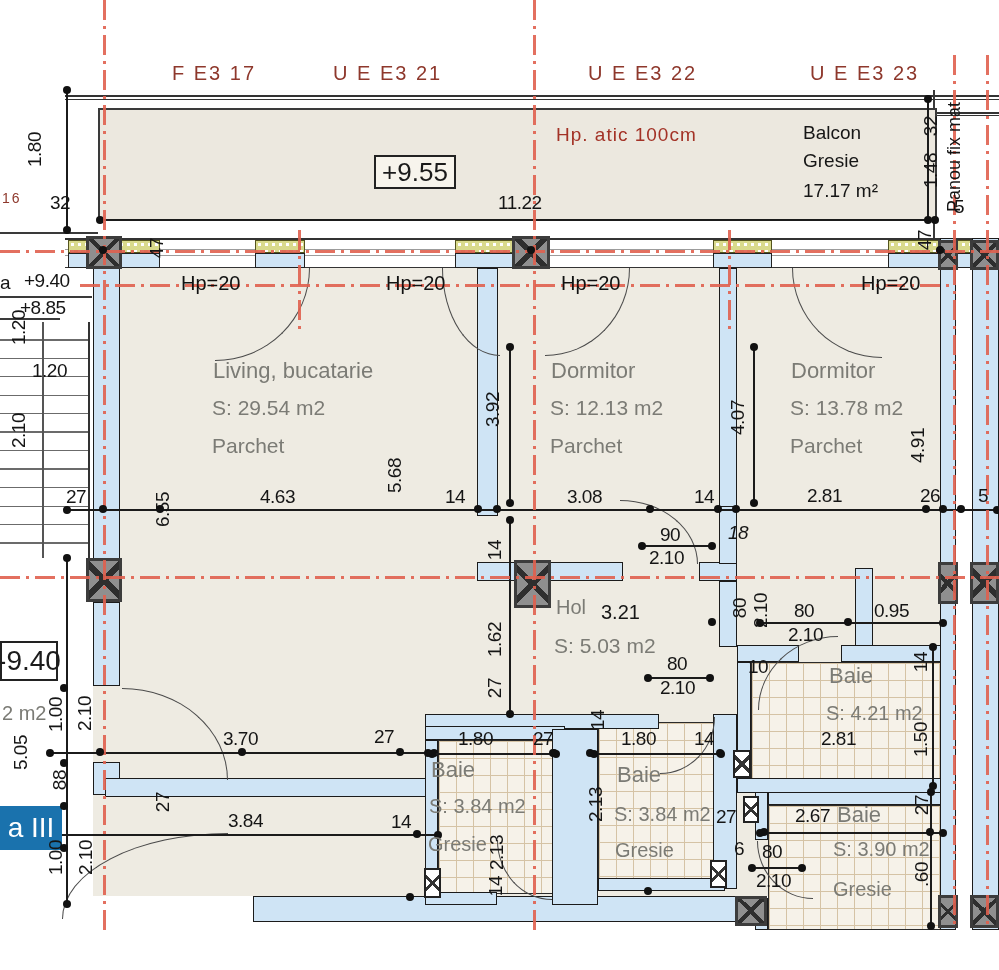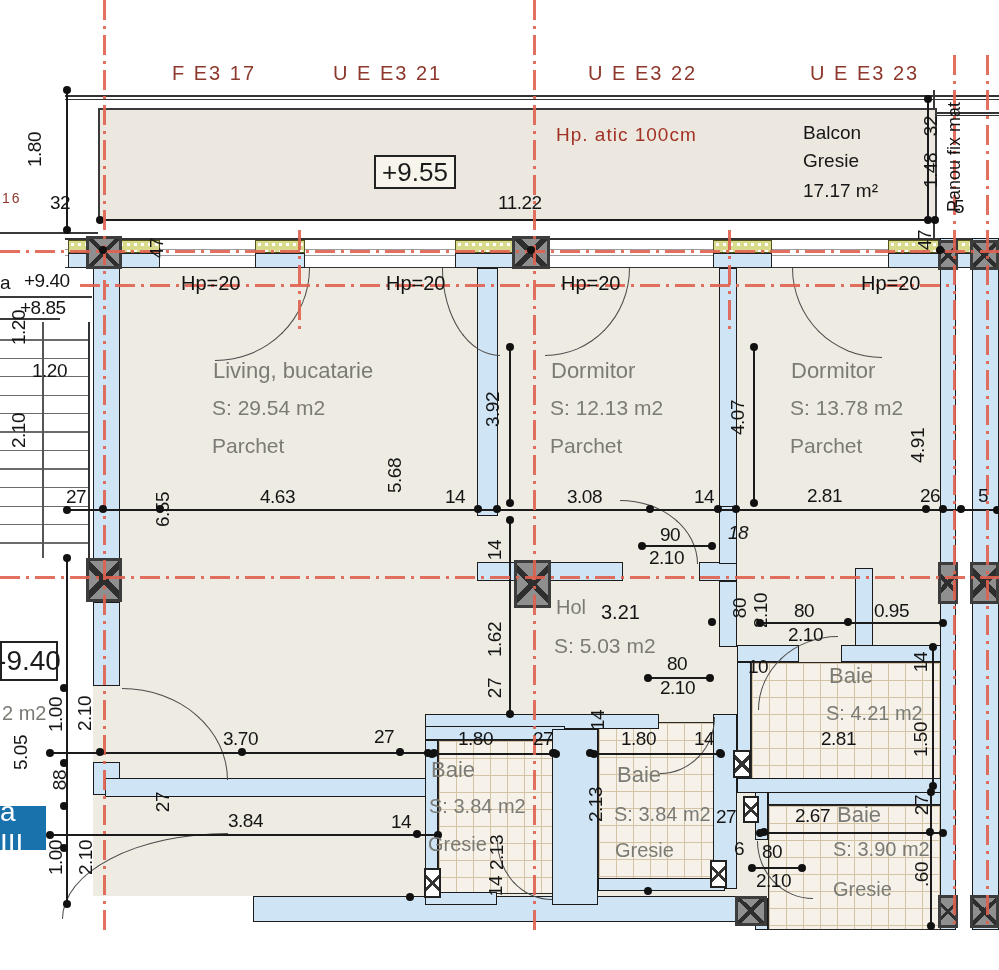--- a/index.html
+++ b/index.html
@@ -229,21 +229,21 @@
   <div class="gray" style="left:614px;top:803px;font-size:20px;">S: 3.84 m2</div>
   <div class="gray" style="left:615px;top:839px;font-size:20px;">Gresie</div>
 
   <div class="gray" style="left:837px;top:802px;font-size:22px;">Baie</div>
   <div class="gray" style="left:833px;top:838px;font-size:20px;">S: 3.90 m2</div>
   <div class="gray" style="left:833px;top:878px;font-size:20px;">Gresie</div>
 
   <div class="blk" style="left:0px;top:272px;font-size:19px;">a</div>
   <div class="box" style="left:0px;top:641px;width:58px;height:40px;font-size:28px;background:#fff;">-9.40</div>
   <div class="gray" style="left:2px;top:702px;font-size:20px;">2 m2</div>
-  <div class="badge" style="left:0px;top:806px;width:46px;height:44px;font-size:28px;">a III</div>
+  <div class="badge" style="left:0px;top:806px;width:62px;height:44px;font-size:28px;">a III</div>
 
   <div id="dim-layer" class="abs" style="left:0;top:0;width:999px;height:970px;pointer-events:none;">
       <span class="dim v" style="left: 24px; top: 132px;">1.80</span>
       <span class="dim" style="left: 50px; top: 192px;">32</span>
       <span class="dim" style="left: 498px; top: 192px;">11.22</span>
       <span class="dim v" style="left: 920px; top: 116px;">32</span>
       <span class="dim v" style="left: 920px; top: 153px;">1.48</span>
       <span class="dim" style="left: 954px; top: 196px;">5</span>
       <span class="dim v" style="left: 146px; top: 238px;">47</span>
       <span class="dim v" style="left: 914px; top: 230px;">47</span>

